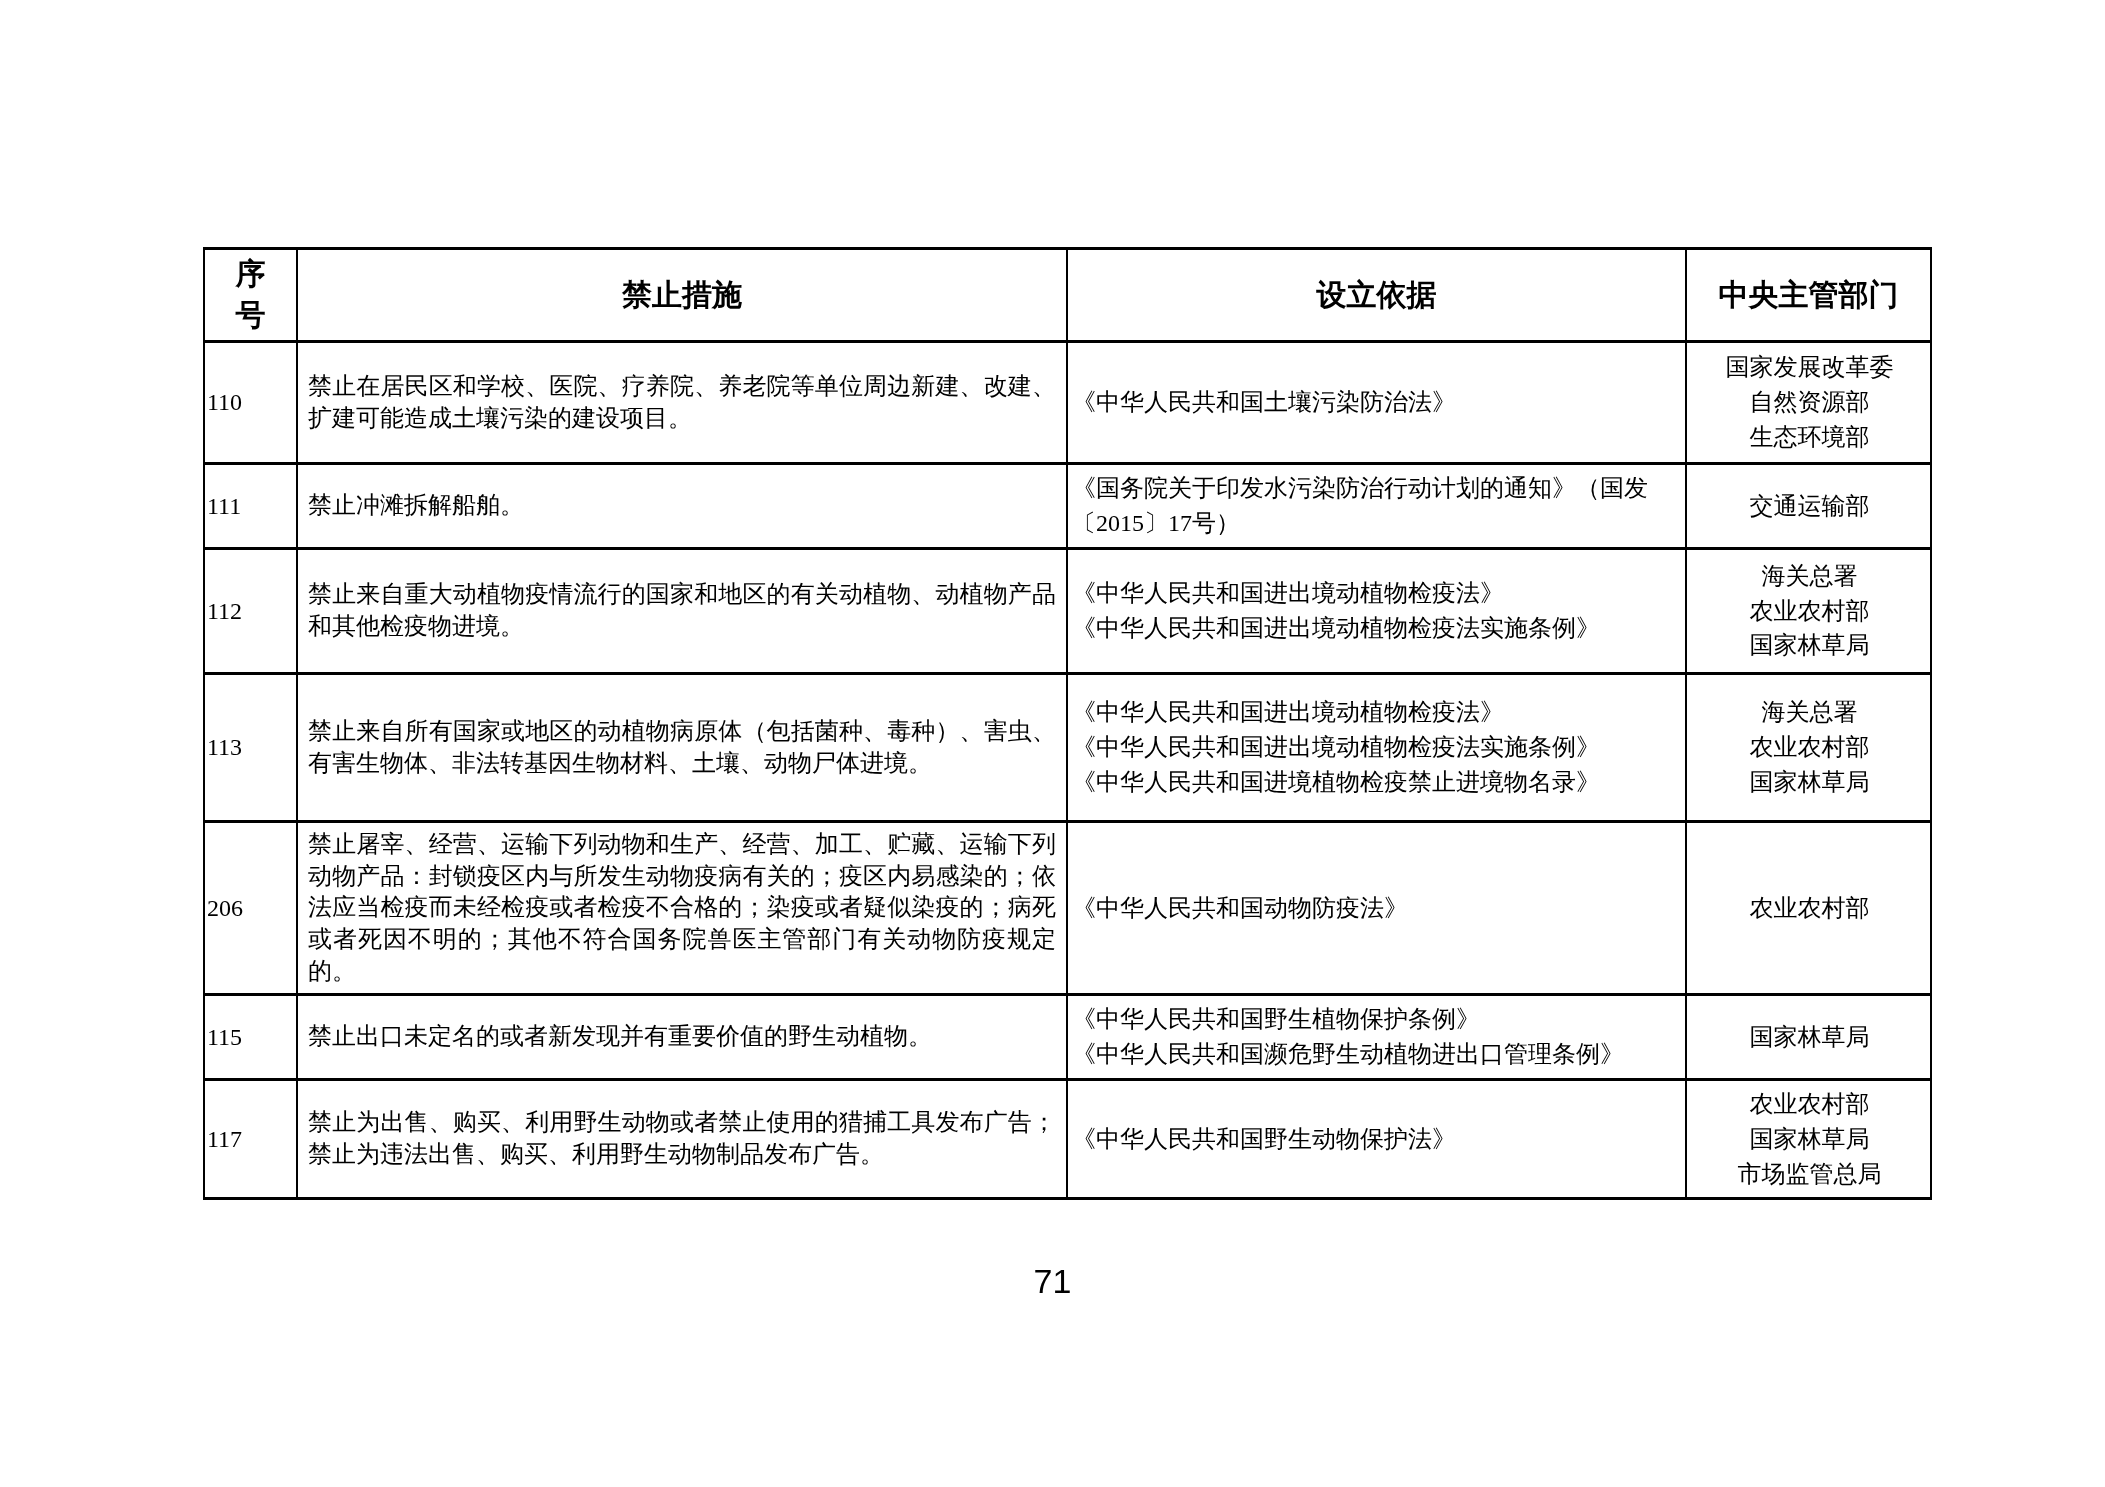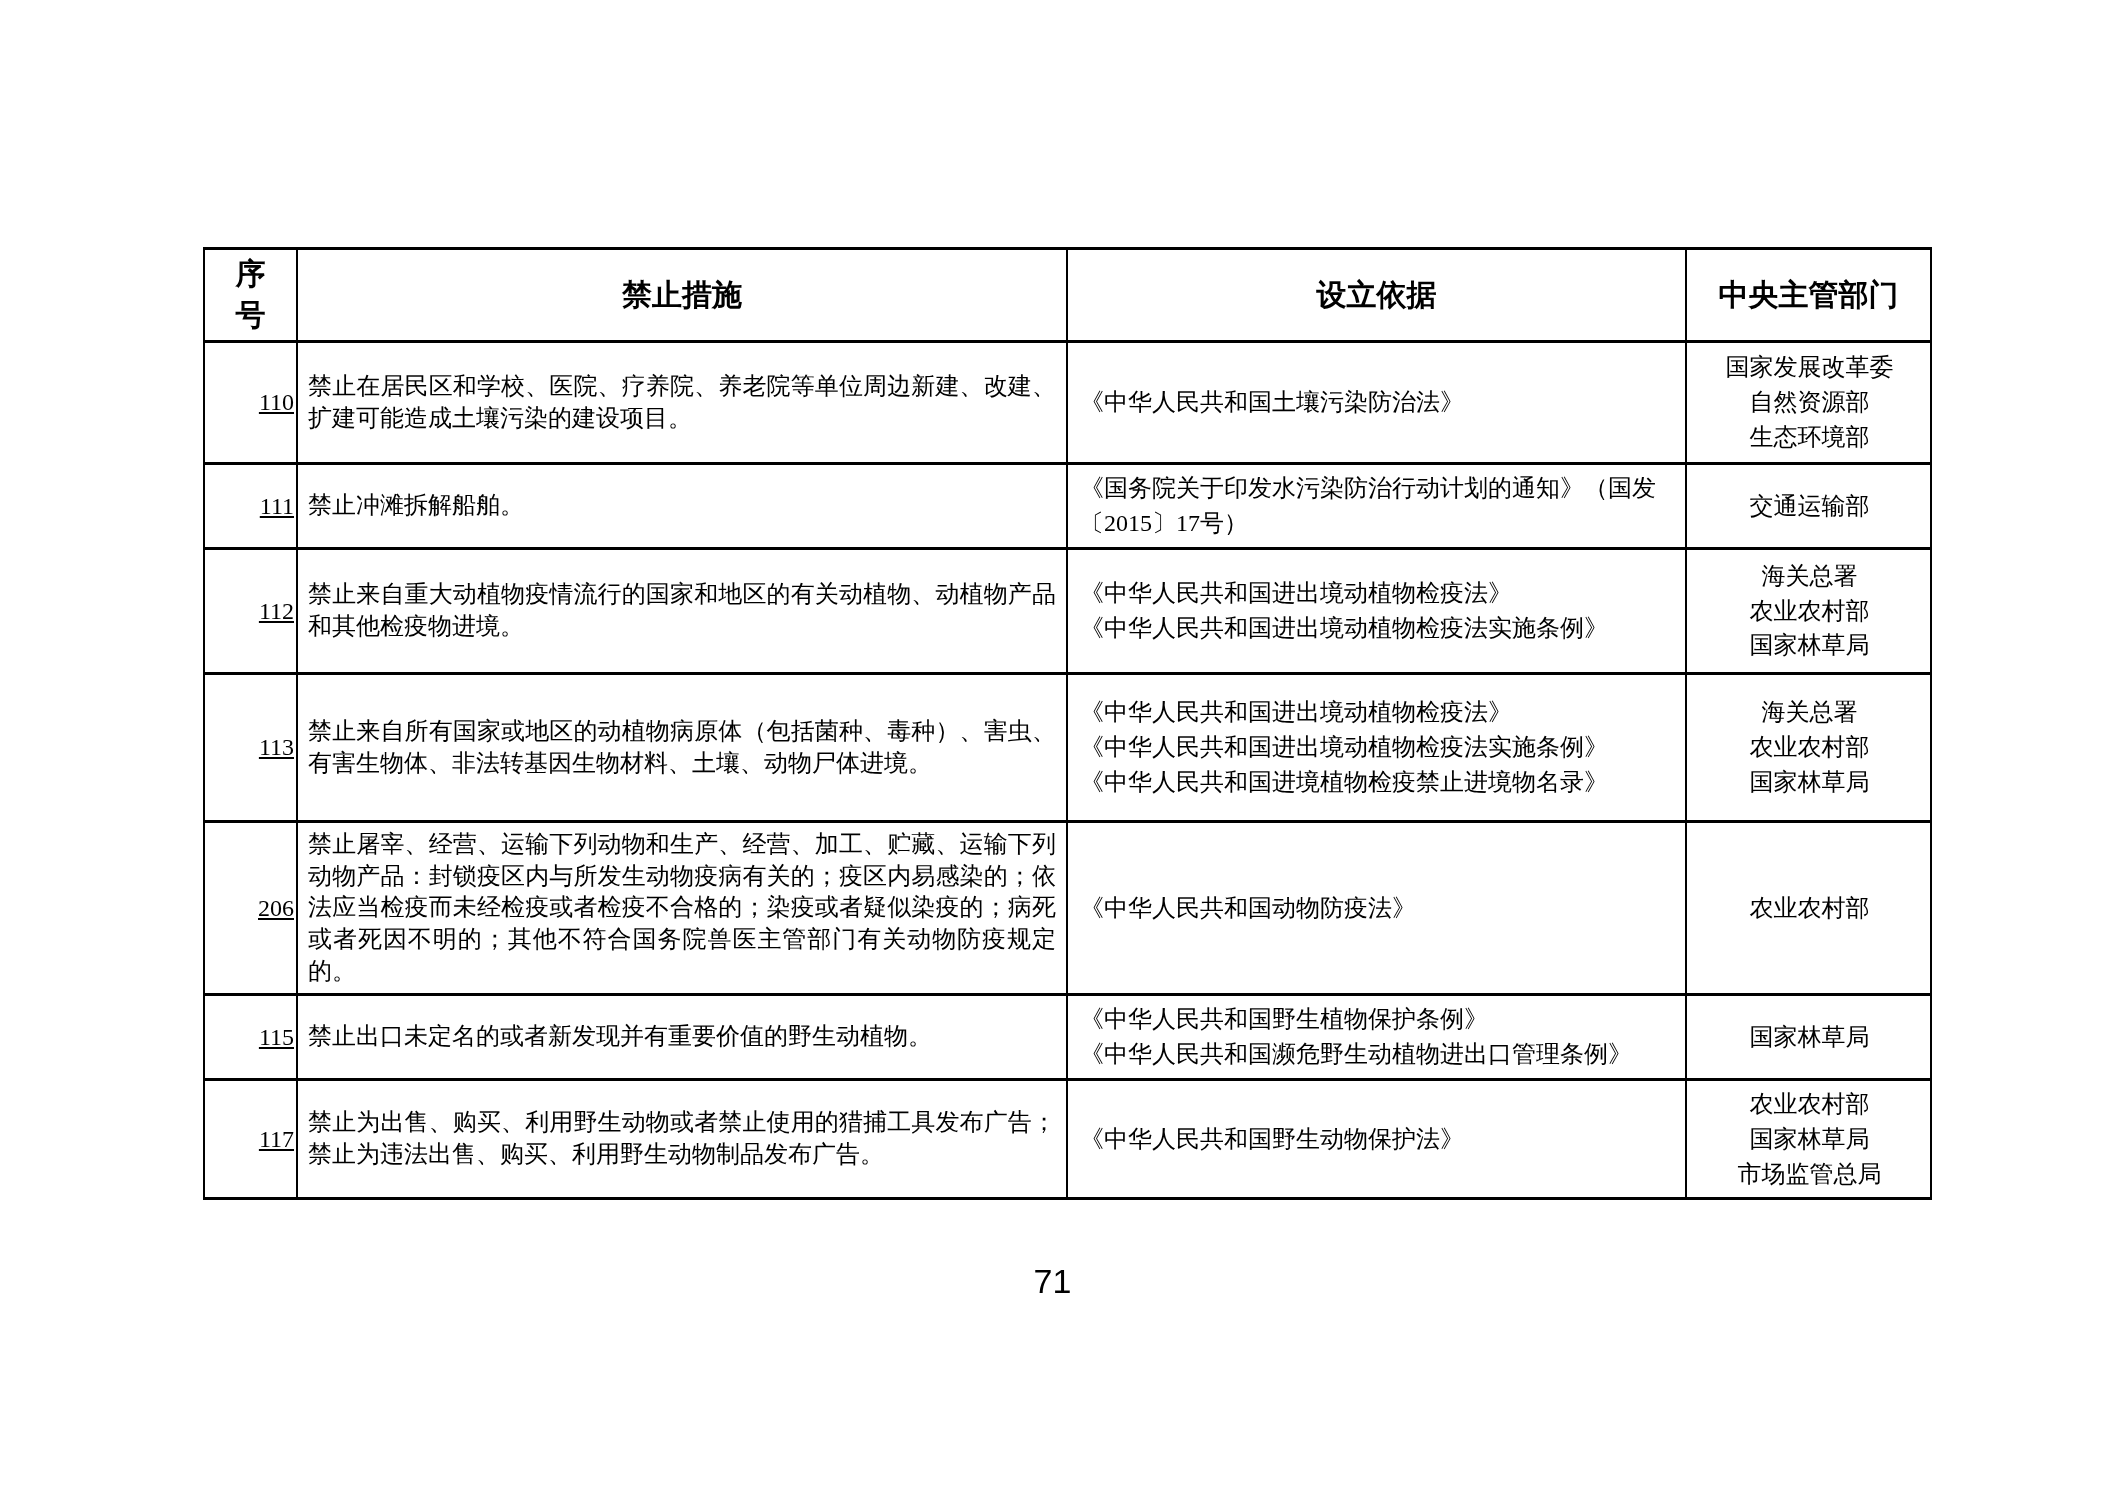--- a/index.html
+++ b/index.html
@@ -36,31 +36,30 @@
     box-sizing: border-box;
     overflow: hidden;
   }
   .doc-table th {
     font-size: 30px;
     font-weight: bold;
     text-align: center;
     padding: 4px 16px;
   }
   td.no-cell {
-    text-align: right;
+    text-align: left;
     padding: 4px 2px;
-    text-decoration: underline;
   }
   td.measure-cell {
     text-align: justify;
     padding: 6px 10px 6px 10px;
     line-height: 1.32;
   }
   td.basis-cell {
-    padding: 6px 10px 6px 12px;
+    padding: 6px 10px 6px 4px;
     line-height: 1.45;
     white-space: pre-line;
   }
   td.dept-cell {
     padding: 6px 6px 6px 8px;
     line-height: 1.45;
     white-space: pre-line;
     text-align: center;
   }
   .page-number {

